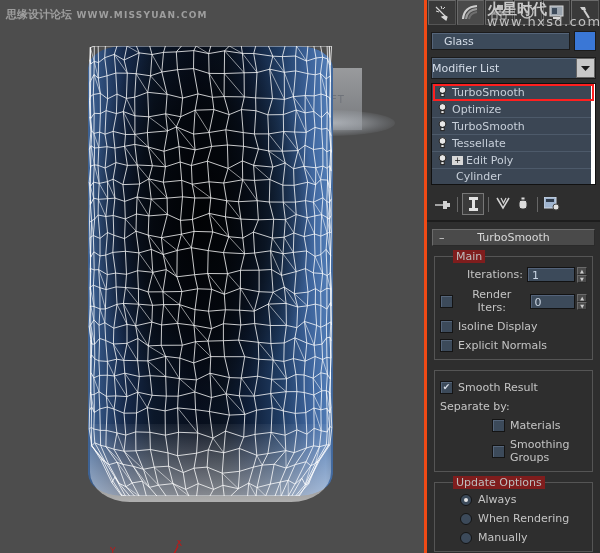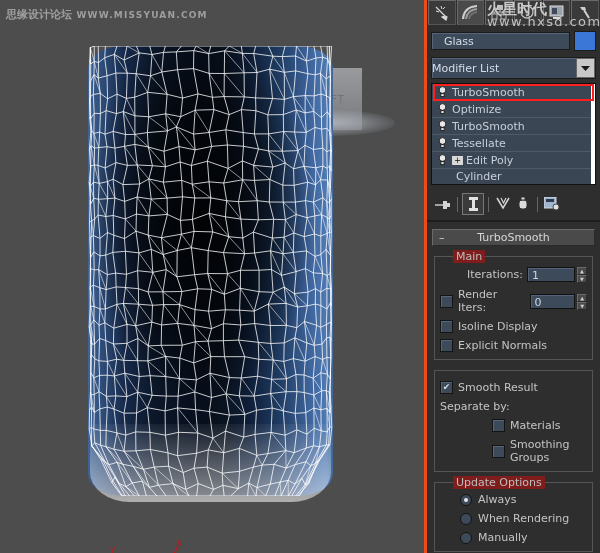--- a/index.html
+++ b/index.html
@@ -114,21 +114,21 @@
   #rollout-head .minus{position:absolute;left:6px;}
   #rollout-head .rtitle{width:100%;text-align:center;}
 
   .group{border:1px solid #555;margin:10px 2px 0 2px;padding:10px 5px 7px 5px;
       position:relative;}
   .group > .glabel{position:absolute;top:-7px;left:6px;background:#7f1d1d;
       padding:0 3px;color:#bdbdbd;font-size:11px;margin-left:12px;}
 
   .row{display:flex;align-items:center;margin-bottom:6px;}
   .spacer{flex:1;}
-  .fldlabel{color:#c4c4c4;font-size:11px;margin-right:4px;}
+  .fldlabel{color:#c4c4c4;font-size:11px;margin-right:4px;text-align:center;}
   .numfield{width:48px;height:15px;background:#3c4a5a;border:1px solid #121212;
       box-shadow:inset 1px 1px 0 #54637a;color:#c9d4e2;font-size:11px;
       line-height:15px;padding-left:4px;box-sizing:border-box;}
   .spin{width:10px;height:15px;margin-left:2px;display:flex;flex-direction:column;}
   .spin i{flex:1;background:#4a4a4a;border:1px solid #6a6a6a;
       border-right-color:#2a2a2a;border-bottom-color:#2a2a2a;
       display:block;font-size:5px;color:#ccc;text-align:center;line-height:6px;
       font-style:normal;}
 
   .cb{width:11px;height:11px;background:#3c4a5a;border:1px solid #141414;

